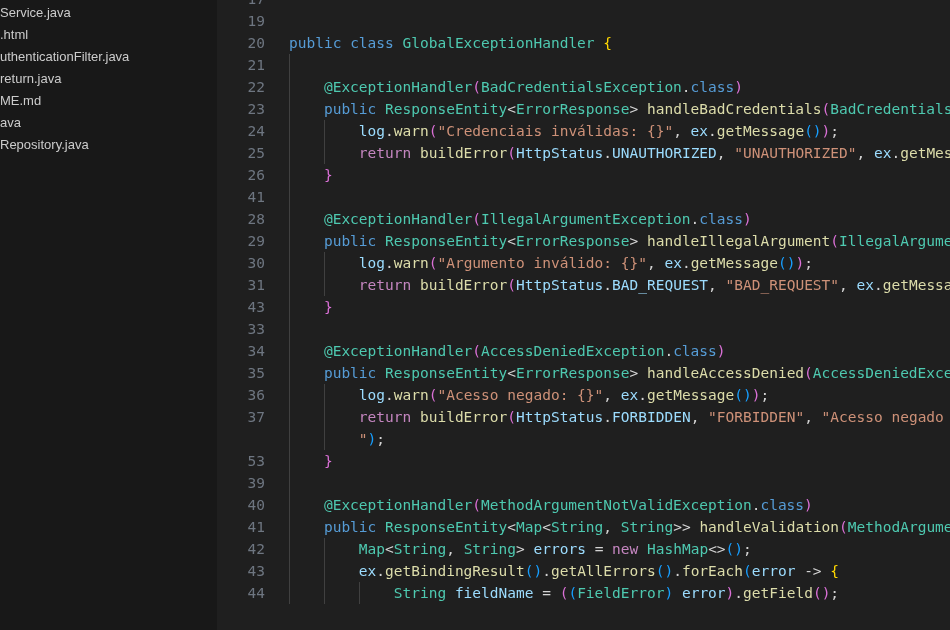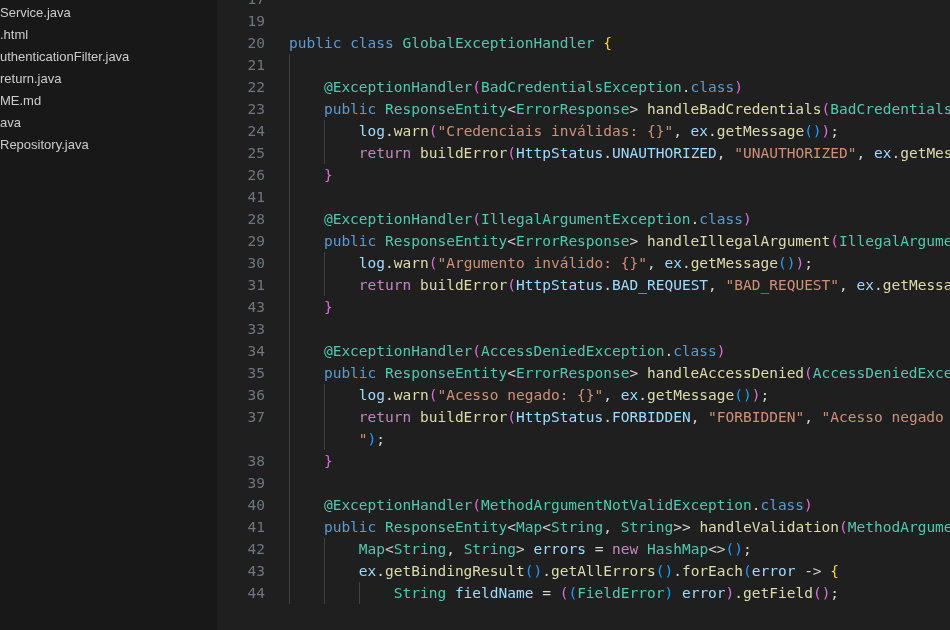--- a/index.html
+++ b/index.html
@@ -123,21 +123,21 @@
         <div class="code-row"><div class="indent-guide" style="left: 72px;"></div><div class="gutter">29</div><div class="code-text"><span style="color: rgb(212, 212, 212);">    </span><span style="color: rgb(86, 156, 214);">public</span><span style="color: rgb(212, 212, 212);"> </span><span style="color: rgb(78, 201, 176);">ResponseEntity</span><span style="color: rgb(212, 212, 212);">&lt;</span><span style="color: rgb(78, 201, 176);">ErrorResponse</span><span style="color: rgb(212, 212, 212);">&gt;</span><span style="color: rgb(212, 212, 212);"> </span><span style="color: rgb(220, 220, 170);">handleIllegalArgument</span><span style="color: rgb(218, 112, 214);">(</span><span style="color: rgb(78, 201, 176);">IllegalArgumentException</span></div></div>
         <div class="code-row"><div class="indent-guide" style="left: 72px;"></div><div class="indent-guide" style="left: 106.912px;"></div><div class="gutter">30</div><div class="code-text"><span style="color: rgb(212, 212, 212);">        </span><span style="color: rgb(156, 220, 254);">log</span><span style="color: rgb(212, 212, 212);">.</span><span style="color: rgb(220, 220, 170);">warn</span><span style="color: rgb(218, 112, 214);">(</span><span style="color: rgb(206, 145, 120);">"Argumento inválido: {}"</span><span style="color: rgb(212, 212, 212);">,</span><span style="color: rgb(212, 212, 212);"> </span><span style="color: rgb(156, 220, 254);">ex</span><span style="color: rgb(212, 212, 212);">.</span><span style="color: rgb(220, 220, 170);">getMessage</span><span style="color: rgb(23, 159, 255);">(</span><span style="color: rgb(23, 159, 255);">)</span><span style="color: rgb(218, 112, 214);">)</span><span style="color: rgb(212, 212, 212);">;</span></div></div>
         <div class="code-row"><div class="indent-guide" style="left: 72px;"></div><div class="indent-guide" style="left: 106.912px;"></div><div class="gutter">31</div><div class="code-text"><span style="color: rgb(212, 212, 212);">        </span><span style="color: rgb(197, 134, 192);">return</span><span style="color: rgb(212, 212, 212);"> </span><span style="color: rgb(220, 220, 170);">buildError</span><span style="color: rgb(218, 112, 214);">(</span><span style="color: rgb(156, 220, 254);">HttpStatus</span><span style="color: rgb(212, 212, 212);">.</span><span style="color: rgb(156, 220, 254);">BAD_REQUEST</span><span style="color: rgb(212, 212, 212);">,</span><span style="color: rgb(212, 212, 212);"> </span><span style="color: rgb(206, 145, 120);">"BAD_REQUEST"</span><span style="color: rgb(212, 212, 212);">,</span><span style="color: rgb(212, 212, 212);"> </span><span style="color: rgb(156, 220, 254);">ex</span><span style="color: rgb(212, 212, 212);">.</span><span style="color: rgb(220, 220, 170);">getMessage</span></div></div>
         <div class="code-row"><div class="indent-guide" style="left: 72px;"></div><div class="gutter">43</div><div class="code-text"><span style="color: rgb(212, 212, 212);">    </span><span style="color: rgb(218, 112, 214);">}</span></div></div>
         <div class="code-row"><div class="indent-guide" style="left: 72px;"></div><div class="gutter">33</div><div class="code-text"></div></div>
         <div class="code-row"><div class="indent-guide" style="left: 72px;"></div><div class="gutter">34</div><div class="code-text"><span style="color: rgb(212, 212, 212);">    </span><span style="color: rgb(78, 201, 176);">@ExceptionHandler</span><span style="color: rgb(218, 112, 214);">(</span><span style="color: rgb(78, 201, 176);">AccessDeniedException</span><span style="color: rgb(212, 212, 212);">.</span><span style="color: rgb(86, 156, 214);">class</span><span style="color: rgb(218, 112, 214);">)</span></div></div>
         <div class="code-row"><div class="indent-guide" style="left: 72px;"></div><div class="gutter">35</div><div class="code-text"><span style="color: rgb(212, 212, 212);">    </span><span style="color: rgb(86, 156, 214);">public</span><span style="color: rgb(212, 212, 212);"> </span><span style="color: rgb(78, 201, 176);">ResponseEntity</span><span style="color: rgb(212, 212, 212);">&lt;</span><span style="color: rgb(78, 201, 176);">ErrorResponse</span><span style="color: rgb(212, 212, 212);">&gt;</span><span style="color: rgb(212, 212, 212);"> </span><span style="color: rgb(220, 220, 170);">handleAccessDenied</span><span style="color: rgb(218, 112, 214);">(</span><span style="color: rgb(78, 201, 176);">AccessDeniedException</span></div></div>
         <div class="code-row"><div class="indent-guide" style="left: 72px;"></div><div class="indent-guide" style="left: 106.912px;"></div><div class="gutter">36</div><div class="code-text"><span style="color: rgb(212, 212, 212);">        </span><span style="color: rgb(156, 220, 254);">log</span><span style="color: rgb(212, 212, 212);">.</span><span style="color: rgb(220, 220, 170);">warn</span><span style="color: rgb(218, 112, 214);">(</span><span style="color: rgb(206, 145, 120);">"Acesso negado: {}"</span><span style="color: rgb(212, 212, 212);">,</span><span style="color: rgb(212, 212, 212);"> </span><span style="color: rgb(156, 220, 254);">ex</span><span style="color: rgb(212, 212, 212);">.</span><span style="color: rgb(220, 220, 170);">getMessage</span><span style="color: rgb(23, 159, 255);">(</span><span style="color: rgb(23, 159, 255);">)</span><span style="color: rgb(218, 112, 214);">)</span><span style="color: rgb(212, 212, 212);">;</span></div></div>
         <div class="code-row"><div class="indent-guide" style="left: 72px;"></div><div class="indent-guide" style="left: 106.912px;"></div><div class="gutter">37</div><div class="code-text"><span style="color: rgb(212, 212, 212);">        </span><span style="color: rgb(197, 134, 192);">return</span><span style="color: rgb(212, 212, 212);"> </span><span style="color: rgb(220, 220, 170);">buildError</span><span style="color: rgb(218, 112, 214);">(</span><span style="color: rgb(156, 220, 254);">HttpStatus</span><span style="color: rgb(212, 212, 212);">.</span><span style="color: rgb(156, 220, 254);">FORBIDDEN</span><span style="color: rgb(212, 212, 212);">,</span><span style="color: rgb(212, 212, 212);"> </span><span style="color: rgb(206, 145, 120);">"FORBIDDEN"</span><span style="color: rgb(212, 212, 212);">,</span><span style="color: rgb(212, 212, 212);"> </span><span style="color: rgb(206, 145, 120);">"Acesso negado</span></div></div>
         <div class="code-row"><div class="indent-guide" style="left: 72px;"></div><div class="indent-guide" style="left: 106.912px;"></div><div class="gutter"></div><div class="code-text"><span style="color: rgb(212, 212, 212);">        </span><span style="color: rgb(206, 145, 120);">"</span><span style="color: rgb(23, 159, 255);">)</span><span style="color: rgb(212, 212, 212);">;</span></div></div>
-        <div class="code-row"><div class="indent-guide" style="left: 72px;"></div><div class="gutter">38</div><div class="code-text"><span style="color: rgb(212, 212, 212);">    </span><span style="color: rgb(218, 112, 214);">}</span></div></div>
+        <div class="code-row"><div class="indent-guide" style="left: 72px;"></div><div class="gutter">53</div><div class="code-text"><span style="color: rgb(212, 212, 212);">    </span><span style="color: rgb(218, 112, 214);">}</span></div></div>
         <div class="code-row"><div class="indent-guide" style="left: 72px;"></div><div class="gutter">39</div><div class="code-text"></div></div>
         <div class="code-row"><div class="indent-guide" style="left: 72px;"></div><div class="gutter">40</div><div class="code-text"><span style="color: rgb(212, 212, 212);">    </span><span style="color: rgb(78, 201, 176);">@ExceptionHandler</span><span style="color: rgb(218, 112, 214);">(</span><span style="color: rgb(78, 201, 176);">MethodArgumentNotValidException</span><span style="color: rgb(212, 212, 212);">.</span><span style="color: rgb(86, 156, 214);">class</span><span style="color: rgb(218, 112, 214);">)</span></div></div>
         <div class="code-row"><div class="indent-guide" style="left: 72px;"></div><div class="gutter">41</div><div class="code-text"><span style="color: rgb(212, 212, 212);">    </span><span style="color: rgb(86, 156, 214);">public</span><span style="color: rgb(212, 212, 212);"> </span><span style="color: rgb(78, 201, 176);">ResponseEntity</span><span style="color: rgb(212, 212, 212);">&lt;</span><span style="color: rgb(78, 201, 176);">Map</span><span style="color: rgb(212, 212, 212);">&lt;</span><span style="color: rgb(78, 201, 176);">String</span><span style="color: rgb(212, 212, 212);">,</span><span style="color: rgb(212, 212, 212);"> </span><span style="color: rgb(78, 201, 176);">String</span><span style="color: rgb(212, 212, 212);">&gt;&gt;</span><span style="color: rgb(212, 212, 212);"> </span><span style="color: rgb(220, 220, 170);">handleValidation</span><span style="color: rgb(218, 112, 214);">(</span><span style="color: rgb(78, 201, 176);">MethodArgumentNotValidException</span></div></div>
         <div class="code-row"><div class="indent-guide" style="left: 72px;"></div><div class="indent-guide" style="left: 106.912px;"></div><div class="gutter">42</div><div class="code-text"><span style="color: rgb(212, 212, 212);">        </span><span style="color: rgb(78, 201, 176);">Map</span><span style="color: rgb(212, 212, 212);">&lt;</span><span style="color: rgb(78, 201, 176);">String</span><span style="color: rgb(212, 212, 212);">,</span><span style="color: rgb(212, 212, 212);"> </span><span style="color: rgb(78, 201, 176);">String</span><span style="color: rgb(212, 212, 212);">&gt;</span><span style="color: rgb(212, 212, 212);"> </span><span style="color: rgb(156, 220, 254);">errors</span><span style="color: rgb(212, 212, 212);"> </span><span style="color: rgb(212, 212, 212);">=</span><span style="color: rgb(212, 212, 212);"> </span><span style="color: rgb(197, 134, 192);">new</span><span style="color: rgb(212, 212, 212);"> </span><span style="color: rgb(78, 201, 176);">HashMap</span><span style="color: rgb(212, 212, 212);">&lt;&gt;</span><span style="color: rgb(23, 159, 255);">(</span><span style="color: rgb(23, 159, 255);">)</span><span style="color: rgb(212, 212, 212);">;</span></div></div>
         <div class="code-row"><div class="indent-guide" style="left: 72px;"></div><div class="indent-guide" style="left: 106.912px;"></div><div class="gutter">43</div><div class="code-text"><span style="color: rgb(212, 212, 212);">        </span><span style="color: rgb(156, 220, 254);">ex</span><span style="color: rgb(212, 212, 212);">.</span><span style="color: rgb(220, 220, 170);">getBindingResult</span><span style="color: rgb(23, 159, 255);">(</span><span style="color: rgb(23, 159, 255);">)</span><span style="color: rgb(212, 212, 212);">.</span><span style="color: rgb(220, 220, 170);">getAllErrors</span><span style="color: rgb(23, 159, 255);">(</span><span style="color: rgb(23, 159, 255);">)</span><span style="color: rgb(212, 212, 212);">.</span><span style="color: rgb(220, 220, 170);">forEach</span><span style="color: rgb(23, 159, 255);">(</span><span style="color: rgb(156, 220, 254);">error</span><span style="color: rgb(212, 212, 212);"> </span><span style="color: rgb(212, 212, 212);">-&gt;</span><span style="color: rgb(212, 212, 212);"> </span><span style="color: rgb(255, 215, 0);">{</span></div></div>
         <div class="code-row"><div class="indent-guide" style="left: 72px;"></div><div class="indent-guide" style="left: 106.912px;"></div><div class="indent-guide" style="left: 141.824px;"></div><div class="gutter">44</div><div class="code-text"><span style="color: rgb(212, 212, 212);">            </span><span style="color: rgb(78, 201, 176);">String</span><span style="color: rgb(212, 212, 212);"> </span><span style="color: rgb(156, 220, 254);">fieldName</span><span style="color: rgb(212, 212, 212);"> </span><span style="color: rgb(212, 212, 212);">=</span><span style="color: rgb(212, 212, 212);"> </span><span style="color: rgb(218, 112, 214);">(</span><span style="color: rgb(23, 159, 255);">(</span><span style="color: rgb(78, 201, 176);">FieldError</span><span style="color: rgb(23, 159, 255);">)</span><span style="color: rgb(212, 212, 212);"> </span><span style="color: rgb(156, 220, 254);">error</span><span style="color: rgb(218, 112, 214);">)</span><span style="color: rgb(212, 212, 212);">.</span><span style="color: rgb(220, 220, 170);">getField</span><span style="color: rgb(218, 112, 214);">(</span><span style="color: rgb(218, 112, 214);">)</span><span style="color: rgb(212, 212, 212);">;</span></div></div>
       </div>
   </div>
 </div>
 

